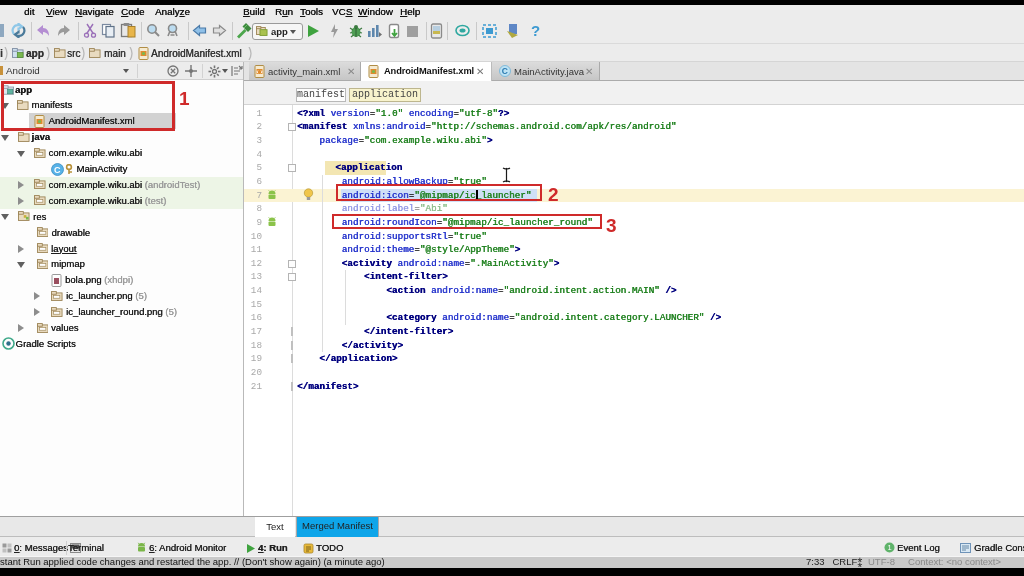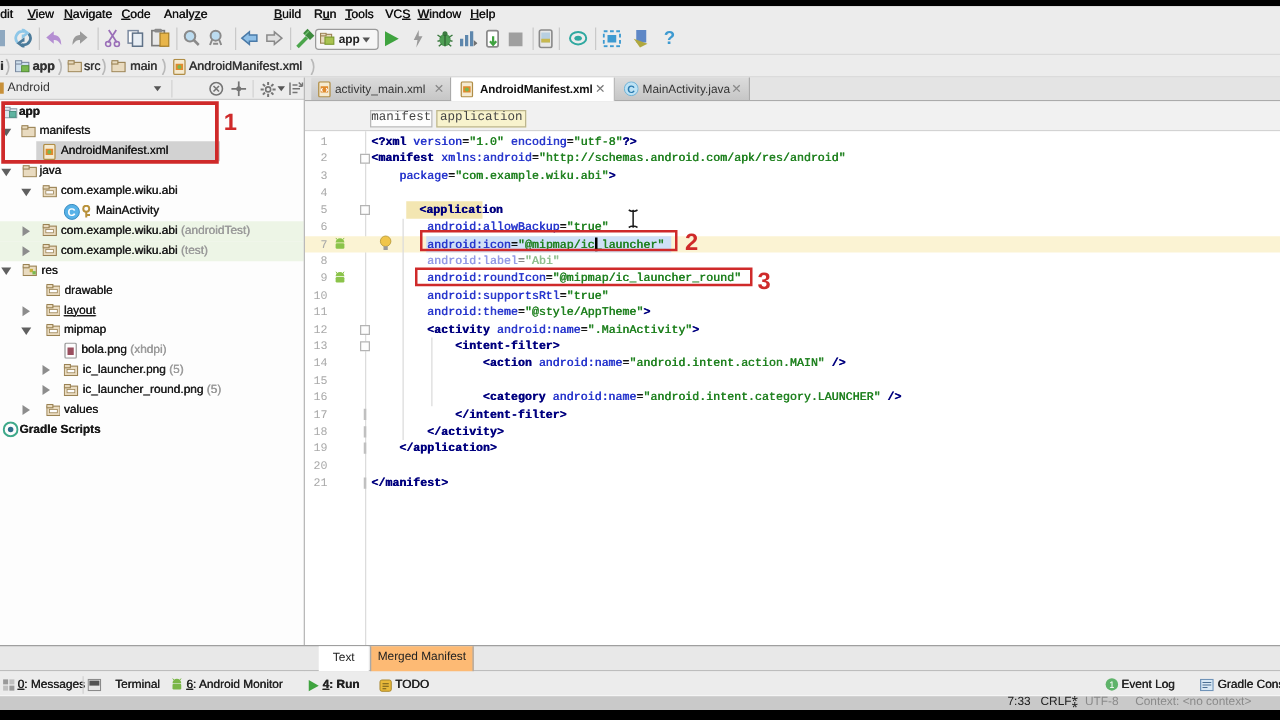--- a/index.html
+++ b/index.html
@@ -1,20 +1,20 @@
 <!DOCTYPE html>
 <html><head>
 <meta charset="utf-8">
 <style>
 html,body{margin:0;padding:0;}
 #scr{position:relative;width:1024px;height:576px;overflow:hidden;background:#ececec;font-family:"Liberation Sans",sans-serif;}
 .abs{position:absolute;}
 u{text-decoration:underline;}
 
-.menu{position:absolute;top:5px;height:13px;line-height:13px;font-size:9.8px;color:#111;text-shadow:0.3px 0 0 currentColor;}
+.menu{position:absolute;top:5px;height:13px;line-height:13px;font-size:9.8px;color:#111;text-shadow:0.3px 0 0 currentColor;padding-left:24px;}
 
 .tsep{position:absolute;top:22px;height:18px;width:1px;background:#c9c9c9;}
 
 .bc{position:absolute;top:46px;height:16px;line-height:16px;font-size:10px;color:#333;text-shadow:0.3px 0 0 currentColor;}
 .chev{position:absolute;top:47px;width:7px;height:13px;}
 
 .tr{position:absolute;height:16px;line-height:16px;font-size:9.5px;color:#1a1a1a;white-space:nowrap;text-shadow:0.3px 0 0 currentColor;}
 .gray{color:#9a9a9a;}
 
 .arr-e{position:absolute;width:0;height:0;border-left:4px solid transparent;border-right:4px solid transparent;border-top:6px solid #606060;}
@@ -279,21 +279,21 @@
         <rect x="2.5" y="4" width="6" height="5" fill="#e08a2d"></rect>
         <circle cx="5.5" cy="6.5" r="1.6" fill="#79b84f"></circle>
       </svg>
     <div class="tr" style="left:48.5px;top:113.3px;">AndroidManifest.xml</div>
 
     <div class="arr-e" style="left:1px;top:134.7px;"></div>
     <svg class="abs" style="left:18px;top:131.7px;" width="11.5" height="10" viewBox="0 0 13 11">
         <rect x="0.5" y="2" width="12" height="8.5" fill="#e9dbc0" stroke="#9a8253" stroke-width="1"></rect>
         <rect x="0.5" y="0.5" width="5.5" height="3" fill="#e9dbc0" stroke="#9a8253" stroke-width="1"></rect>
       </svg>
-    <div class="tr" style="left:31.5px;top:129.2px;">java</div>
+    <div class="tr" style="left:31.5px;top:129.2px;font-weight:bold;">java</div>
 
     <div class="arr-e" style="left:17px;top:150.6px;"></div>
     <svg class="abs" style="left:34px;top:147.6px;" width="11.5" height="10" viewBox="0 0 13 11">
         <rect x="0.5" y="2" width="12" height="8.5" fill="#e9dbc0" stroke="#9a8253" stroke-width="1"></rect>
         <rect x="0.5" y="0.5" width="5.5" height="3" fill="#e9dbc0" stroke="#9a8253" stroke-width="1"></rect>
         <rect x="3" y="5" width="7" height="3" fill="#fdfdfd" stroke="#9a8253" stroke-width="0.7"></rect>
       </svg>
     <div class="tr" style="left:48.5px;top:145.1px;">com.example.wiku.abi</div>
 
     <svg class="abs" style="left:51px;top:162.5px;" width="13" height="13" viewBox="0 0 13 13">
@@ -381,21 +381,21 @@
         <rect x="0.5" y="2" width="12" height="8.5" fill="#e9dbc0" stroke="#9a8253" stroke-width="1"></rect>
         <rect x="0.5" y="0.5" width="5.5" height="3" fill="#e9dbc0" stroke="#9a8253" stroke-width="1"></rect>
         <rect x="3" y="5" width="7" height="3" fill="#fdfdfd" stroke="#9a8253" stroke-width="0.7"></rect>
       </svg>
     <div class="tr" style="left:51px;top:320px;">values</div>
 
     <svg class="abs" style="left:2px;top:337.4px;" width="13" height="13" viewBox="0 0 13 13">
         <circle cx="6.5" cy="6.5" r="5.5" fill="none" stroke="#3fa98a" stroke-width="1.6"></circle>
         <circle cx="6.5" cy="6.5" r="2.2" fill="#2f6f8a"></circle>
       </svg>
-    <div class="tr" style="left:15.5px;top:335.9px;font-weight:bold;">Gradle Scripts</div>
+    <div class="tr" style="left:15.5px;top:335.9px;">Gradle Scripts</div>
   </div>
 
   <div class="abs" style="left:243px;top:62px;width:1px;height:475px;background:#b9b9b9;"></div>
 
   <div class="abs" style="left:244px;top:62px;width:780px;height:19px;background:#e4e4e4;border-bottom:1px solid #ababab;box-sizing:border-box;"></div>
   <div id="tabs">
 
     <div class="abs" style="left:249px;top:62px;width:112px;height:18px;background:linear-gradient(#dcdcdc,#c6c6c6);border-right:1px solid #aaa;box-sizing:border-box;"></div>
     <svg class="abs" style="left:254px;top:65px;" width="11" height="13" viewBox="0 0 11 13">
         <rect x="1" y="0.5" width="9" height="12" rx="1" fill="#f5ead0" stroke="#b08d45" stroke-width="1"></rect>
@@ -509,37 +509,37 @@
 
     <div class="abs" style="left:476.3px;top:189.6px;width:1.3px;height:11.5px;background:#000;"></div>
 
     <svg class="abs" style="left:501px;top:167px;" width="11" height="16" viewBox="0 0 11 16">
         <path d="M2 1 Q4.5 2.5 5.5 1.5 Q6.5 2.5 9 1 M5.5 2 L5.5 14 M2 15 Q4.5 13.5 5.5 14.5 Q6.5 13.5 9 15" stroke="#1a1a1a" stroke-width="1.2" fill="none"></path>
       </svg>
   </div>
 
   <div class="abs" style="left:0;top:516px;width:1024px;height:21px;background:#e8e8e8;border-top:1px solid #9f9f9f;border-bottom:1px solid #bdbdbd;box-sizing:border-box;"></div>
   <div class="abs" style="left:255px;top:517px;width:40px;height:20px;background:#fff;text-align:center;font-size:9.5px;line-height:19px;color:#222;">Text</div>
-  <div class="abs" style="left:296px;top:517px;width:83px;height:32px;background:#fdba74;border:1px solid #a8a8a8;border-top:none;box-sizing:border-box;text-align:center;font-size:9.5px;line-height:18px;color:#222;">Merged Manifest</div>
+  <div class="abs" style="left:296px;top:517px;width:83px;height:32px;background:#0ea5e9;border:1px solid #a8a8a8;border-top:none;box-sizing:border-box;text-align:center;font-size:9.5px;line-height:18px;color:#222;">Merged Manifest</div>
 
   <div class="abs" style="left:0;top:537px;width:1024px;height:20px;background:#ececec;"></div>
   <div id="statusbar">
     <svg class="abs" style="left:2px;top:543px;" width="10" height="10" viewBox="0 0 10 10">
         <rect x="0.5" y="0.5" width="4" height="4" fill="#9a9a9a"></rect>
         <rect x="5.5" y="0.5" width="4" height="4" fill="#c0c0c0"></rect>
         <rect x="0.5" y="5.5" width="4" height="4" fill="#c0c0c0"></rect>
         <rect x="5.5" y="5.5" width="4" height="4" fill="#9a9a9a"></rect>
       </svg>
     <div class="sb" style="left:14px;"><u>0</u>: Messages</div>
     <div class="abs" style="left:66px;top:541px;width:1px;height:14px;background:#cfcfcf;"></div>
     <svg class="abs" style="left:70px;top:543px;" width="11" height="10" viewBox="0 0 11 10">
         <rect x="0.5" y="0.5" width="10" height="9" fill="#e8e8e8" stroke="#8a8a8a" stroke-width="1"></rect>
         <rect x="1.5" y="1.5" width="8" height="4" fill="#555"></rect>
       </svg>
-    <div class="sb" style="left:92px;">Terminal</div>
+    <div class="sb" style="left:68px;">Terminal</div>
     <svg class="abs" style="left:136px;top:542px;" width="11" height="12" viewBox="0 0 11 12">
         <path d="M2 4.5 A3.5 3.5 0 0 1 9 4.5 Z" fill="#7ab648"></path>
         <rect x="2" y="5" width="7" height="4.5" rx="1" fill="#7ab648"></rect>
         <line x1="3" y1="2" x2="2.2" y2="0.8" stroke="#7ab648" stroke-width="0.8"></line>
         <line x1="8" y1="2" x2="8.8" y2="0.8" stroke="#7ab648" stroke-width="0.8"></line>
       </svg>
     <div class="sb" style="left:149px;"><u>6</u>: Android Monitor</div>
     <svg class="abs" style="left:246px;top:543px;" width="10" height="11" viewBox="0 0 10 11">
         <path d="M1 1 L9 5.5 L1 10 Z" fill="#3fa33f"></path>
       </svg>
@@ -556,20 +556,21 @@
     <div class="sb" style="left:897px;">Event Log</div>
     <svg class="abs" style="left:960px;top:543px;" width="11" height="10" viewBox="0 0 11 10">
         <rect x="0.5" y="0.5" width="10" height="9" fill="#d8e8f4" stroke="#6f93b8" stroke-width="1"></rect>
         <path d="M2 3 L9 3 M2 5 L9 5 M2 7 L6 7" stroke="#4a6f93" stroke-width="0.8"></path>
       </svg>
     <div class="sb" style="left:974px;">Gradle Conso</div>
   </div>
 
   <div class="abs" style="left:0;top:556px;width:1024px;height:1px;background:#f5f5f5;"></div>
   <div class="abs" style="left:0;top:557px;width:1024px;height:11px;background:#c9c9c9;"></div>
+  <div class="abs" style="left:0px;top:556px;height:12px;line-height:12px;font-size:9.5px;color:#111;white-space:nowrap;">stant Run applied code changes and restarted the app. // (Don't show again) (a minute ago)</div>
   <div class="abs" style="left:806px;top:556px;height:12px;line-height:12px;font-size:9.5px;color:#222;">7:33&nbsp;&nbsp;&nbsp;CRLF⁑</div>
   <div class="abs" style="left:868px;top:556px;height:12px;line-height:12px;font-size:9.5px;color:#8a8a8a;">UTF-8&nbsp;&nbsp;&nbsp;&nbsp;&nbsp;Context: &lt;no context&gt;</div>
 
   <div class="abs" style="left:0;top:568px;width:1024px;height:8px;background:#000;"></div>
 
   <div class="rbox" style="left:1px;top:81px;width:168px;height:44px;"></div>
   <div class="rnum" style="left:179px;top:88px;">1</div>
   <div class="rbox" style="left:336px;top:184px;width:202px;height:13px;border-width:2.5px;"></div>
   <div class="rnum" style="left:548px;top:184px;">2</div>
   <div class="rbox" style="left:332px;top:214px;width:266px;height:11px;border-width:2.5px;"></div>

